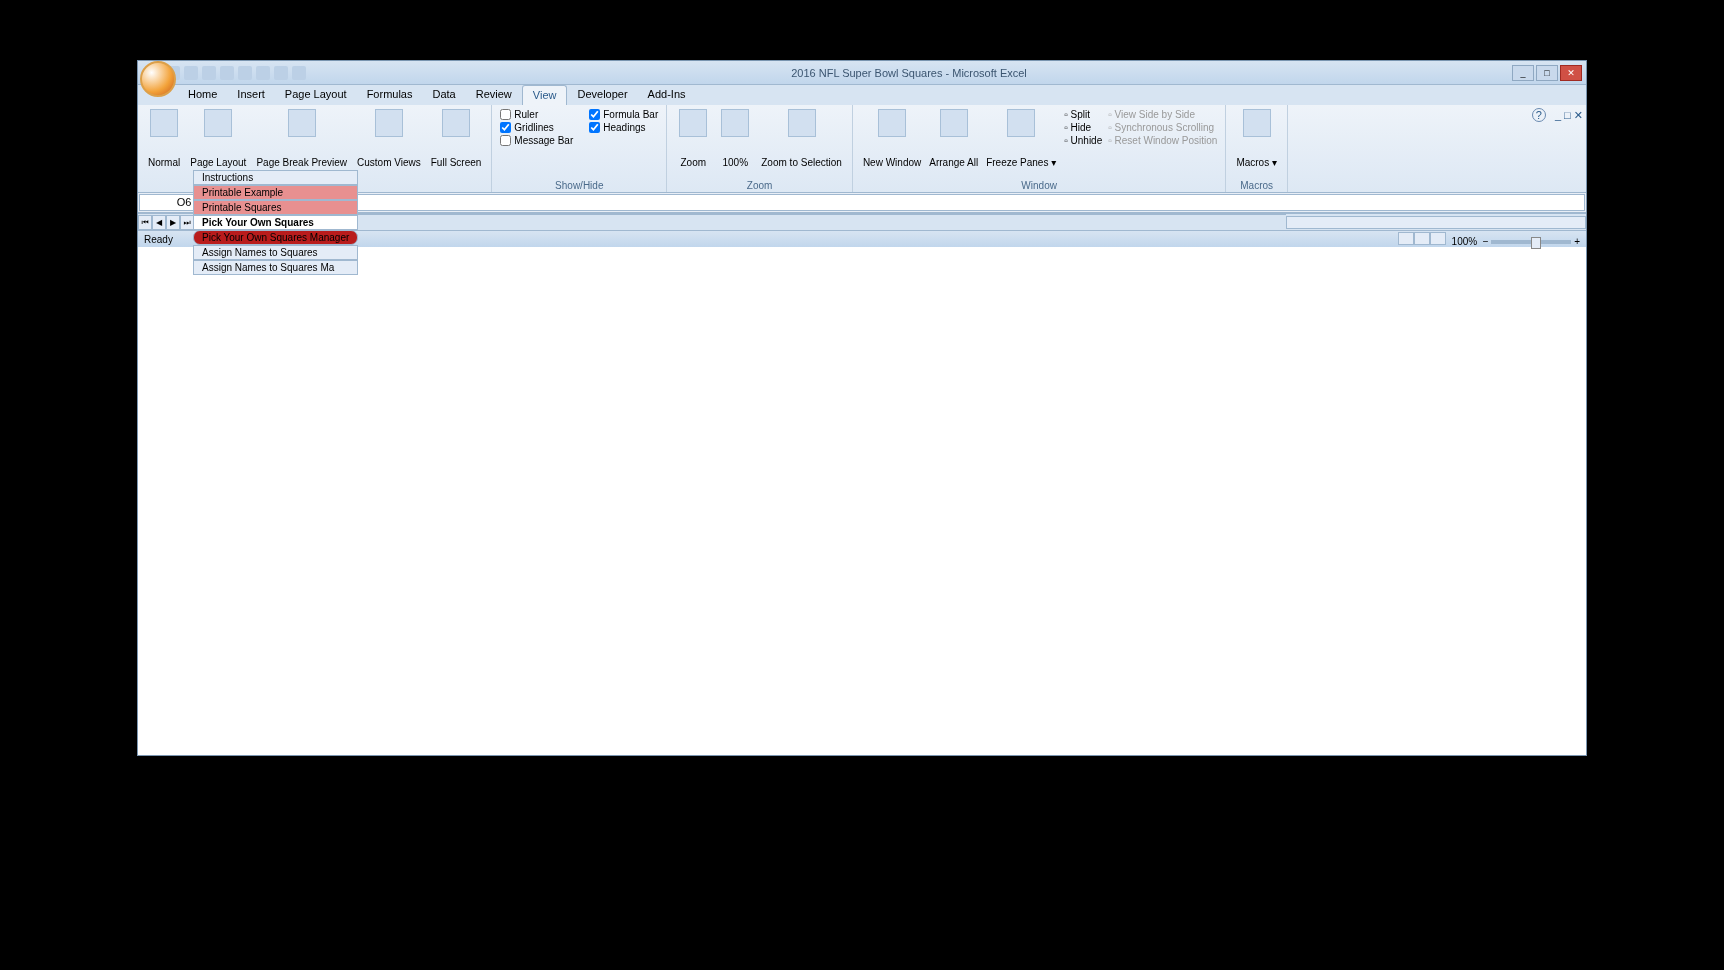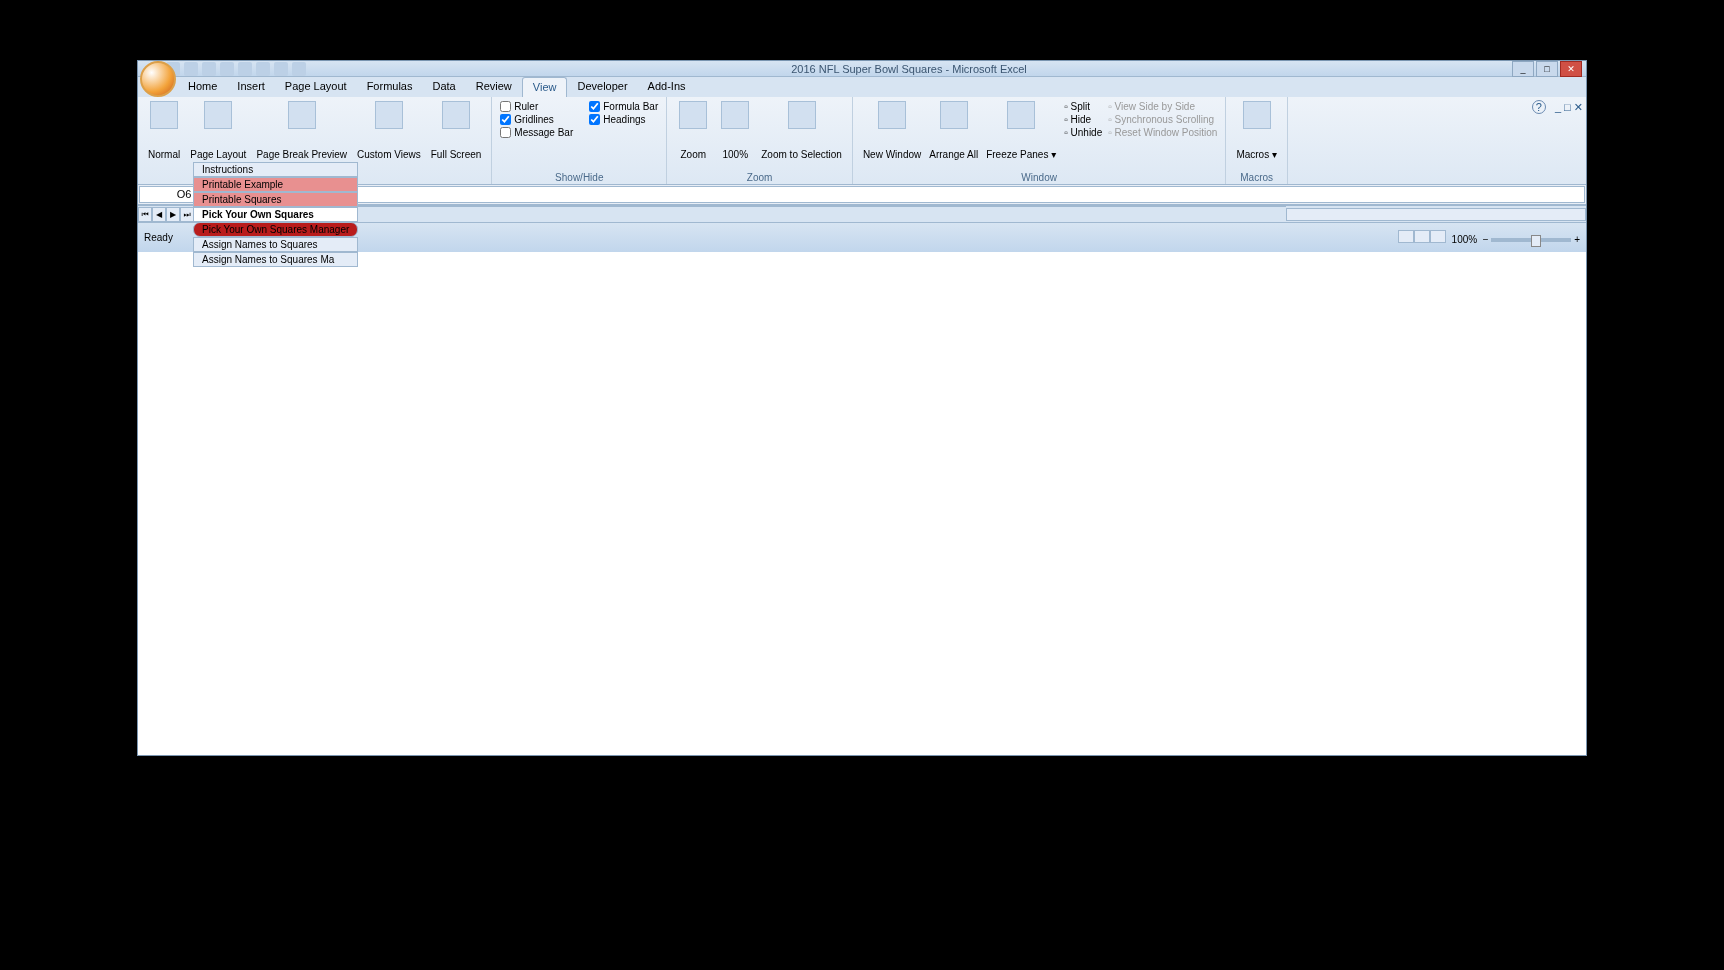--- a/index.html
+++ b/index.html
@@ -1,19 +1,19 @@
 <!DOCTYPE html>
 <html><head>
 <meta charset="utf-8">
 <style>
 * { box-sizing: border-box; margin: 0; padding: 0; font-family: "Segoe UI", Tahoma, sans-serif; }
 body { background: #000; width: 1724px; height: 970px; overflow: hidden; }
 .frame { position:absolute; inset:0; background:#000;}
 .app { position:absolute; left:137px; top:60px; width:1450px; height:696px; background:#fff; border:1px solid #7a95b0;}
-.titlebar { height:16px; background: linear-gradient(#d7e4f2,#c1d6ec); display:flex; align-items:center; font-size:11px; color:#000; border-bottom:1px solid #a0b8d0;}
+.titlebar { height:24px; background: linear-gradient(#d7e4f2,#c1d6ec); display:flex; align-items:center; font-size:11px; color:#000; border-bottom:1px solid #a0b8d0;}
 .titlebar .qat { display:flex; gap:4px; padding-left:28px; align-items:center;}
 .titlebar .qat span { width:14px; height:14px; background:#bcd0e6; border-radius:2px; display:inline-block;}
 .titlebar .title { flex:1; text-align:center; color:#3b5570;}
 .titlebar .winbtns { display:flex; gap:2px; padding-right:4px;}
 .titlebar .winbtns span { width:22px; height:16px; background:#c9d9ec; border:1px solid #8fa8c2; font-size:9px; line-height:14px; text-align:center;}
 .titlebar .winbtns span.close { background:#d05045; border-color:#a02a22; color:#fff;}
 .office-btn { position:absolute; left:2px; top:0; width:36px; height:36px; border-radius:50%; background:radial-gradient(circle at 30% 30%,#fff,#f3a33a 60%,#c95a1a); border:2px solid #dca04a; z-index:5;}
 .ribbon-tabs { height:20px; background:#d7e4f2; display:flex; padding-left:40px; font-size:11px;}
 .ribbon-tabs div { padding:3px 10px; cursor:pointer;}
 .ribbon-tabs div.active { background:#eef3f9; border:1px solid #a0b8d0; border-bottom:none; border-radius:3px 3px 0 0; color:#2a5a8a;}
@@ -32,21 +32,21 @@
 .sheet-area { flex:1; position:relative; overflow:hidden; background:#fff;}
 .grid-content { position:absolute; top:17px; left:24px; right:14px; bottom:0;}
 .vscroll { position:absolute; top:17px; right:0; width:14px; bottom:0; background:#e4ecf7; border-left:1px solid #c0c0c0;}
 .sheet-tabs { height:17px; background:#d7e4f2; display:flex; align-items:center; font-size:10px; border-top:1px solid #a0b8d0;}
 .sheet-tabs .nav { display:flex; gap:0;}
 .sheet-tabs .nav span { width:14px; height:15px; background:#e4ecf7; border:1px solid #a0b8d0; text-align:center; line-height:13px; font-size:8px;}
 .sheet-tabs .tab { padding:1px 8px; border:1px solid #a0b8d0; background:#e89090; margin-left:-1px;}
 .sheet-tabs .tab.active { background:#fff; font-weight:bold;}
 .sheet-tabs .tab.green { background:#b91c1c;border-radius:7px;}
 .sheet-tabs .tab.plain { background:#e4ecf7;}
-.status-bar { height:30px; background:linear-gradient(#d7e4f2,#c1d6ec); border-top:1px solid #a0b8d0; display:flex; align-items:center; font-size:10px; padding:0 6px; justify-content:space-between;}
+.status-bar { height:17px; background:linear-gradient(#d7e4f2,#c1d6ec); border-top:1px solid #a0b8d0; display:flex; align-items:center; font-size:10px; padding:0 6px; justify-content:space-between;}
 .status-bar .views span { width:16px; height:13px; border:1px solid #a0b8d0; display:inline-block; background:#e4ecf7;}
 .zoom-slider { width:80px; height:4px; background:#a0b8d0; position:relative; display:inline-block; vertical-align:middle;}
 .zoom-slider::after { content:''; position:absolute; left:40px; top:-3px; width:8px; height:10px; background:#e4ecf7; border:1px solid #888;}
 </style>
 </head>
 <body>
 
 <div class="frame"></div>
 <div class="app">
   <div class="office-btn"></div>

